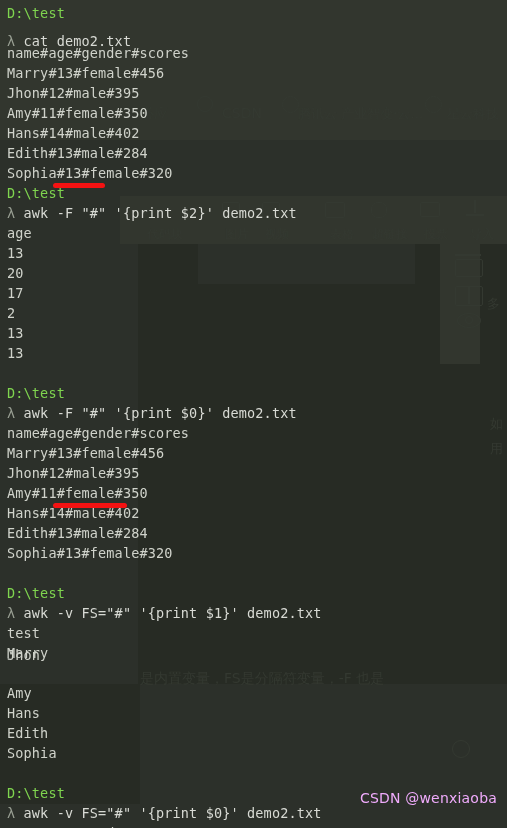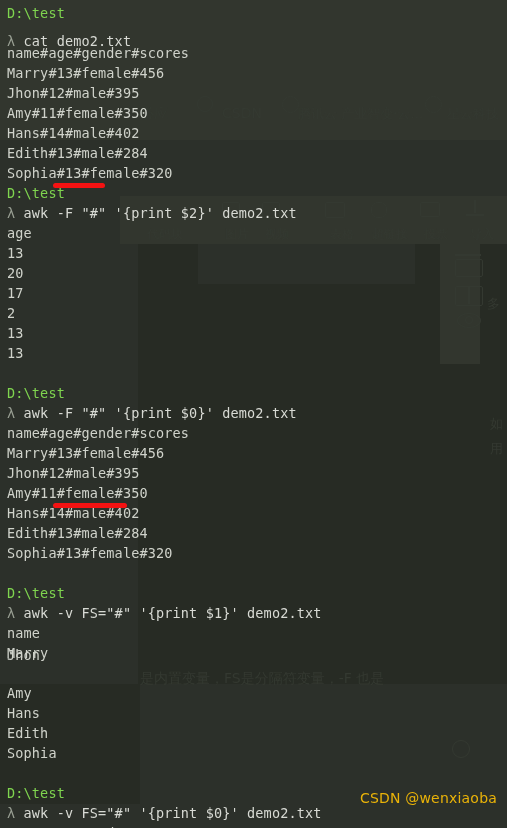--- a/index.html
+++ b/index.html
@@ -78,21 +78,21 @@
     background: #f41212;
     border-radius: 3px;
     z-index: 3;
   }
 
   
   .watermark {
     position: absolute;
     right: 10px;
     bottom: 22px;
-    color: #eab308;
+    color: #f0abfc;
     font-size: 14px;
     font-family: "DejaVu Sans", "Liberation Sans", sans-serif;
     letter-spacing: 0.2px;
     z-index: 4;
     white-space: nowrap;
   }
 </style>
 </head>
 <body>
 
@@ -169,21 +169,21 @@
       <div class="line" style="top: 423px;"><span class="out">name#age#gender#scores</span></div>
       <div class="line" style="top: 443px;"><span class="out">Marry#13#female#456</span></div>
       <div class="line" style="top: 463px;"><span class="out">Jhon#12#male#395</span></div>
       <div class="line" style="top: 483px;"><span class="out">Amy#11#female#350</span></div>
       <div class="line" style="top: 503px;"><span class="out">Hans#14#male#402</span></div>
       <div class="line" style="top: 523px;"><span class="out">Edith#13#male#284</span></div>
       <div class="line" style="top: 543px;"><span class="out">Sophia#13#female#320</span></div>
       <div class="line" style="top: 563px;">&nbsp;</div>
       <div class="line" style="top: 583px;"><span class="prompt-path">D:\test</span></div>
       <div class="line" style="top: 603px;"><span class="lambda">λ </span><span class="cmd">awk -v FS="#" '{print $1}' demo2.txt</span></div>
-      <div class="line" style="top: 623px;"><span class="out">name</span></div>
+      <div class="line" style="top: 623px;"><span class="out">test</span></div>
       <div class="line" style="top: 643px;"><span class="out">Marry</span></div>
       <div class="line" style="top: 645px;"><span class="out">Jhon</span></div>
       <div class="line" style="top: 683px;"><span class="out">Amy</span></div>
       <div class="line" style="top: 703px;"><span class="out">Hans</span></div>
       <div class="line" style="top: 723px;"><span class="out">Edith</span></div>
       <div class="line" style="top: 743px;"><span class="out">Sophia</span></div>
       <div class="line" style="top: 763px;">&nbsp;</div>
       <div class="line" style="top: 783px;"><span class="prompt-path">D:\test</span></div>
       <div class="line" style="top: 803px;"><span class="lambda">λ </span><span class="cmd">awk -v FS="#" '{print $0}' demo2.txt</span></div>
       <div class="line" style="top: 823px;"><span class="out">name#age#gender#scores</span></div>

